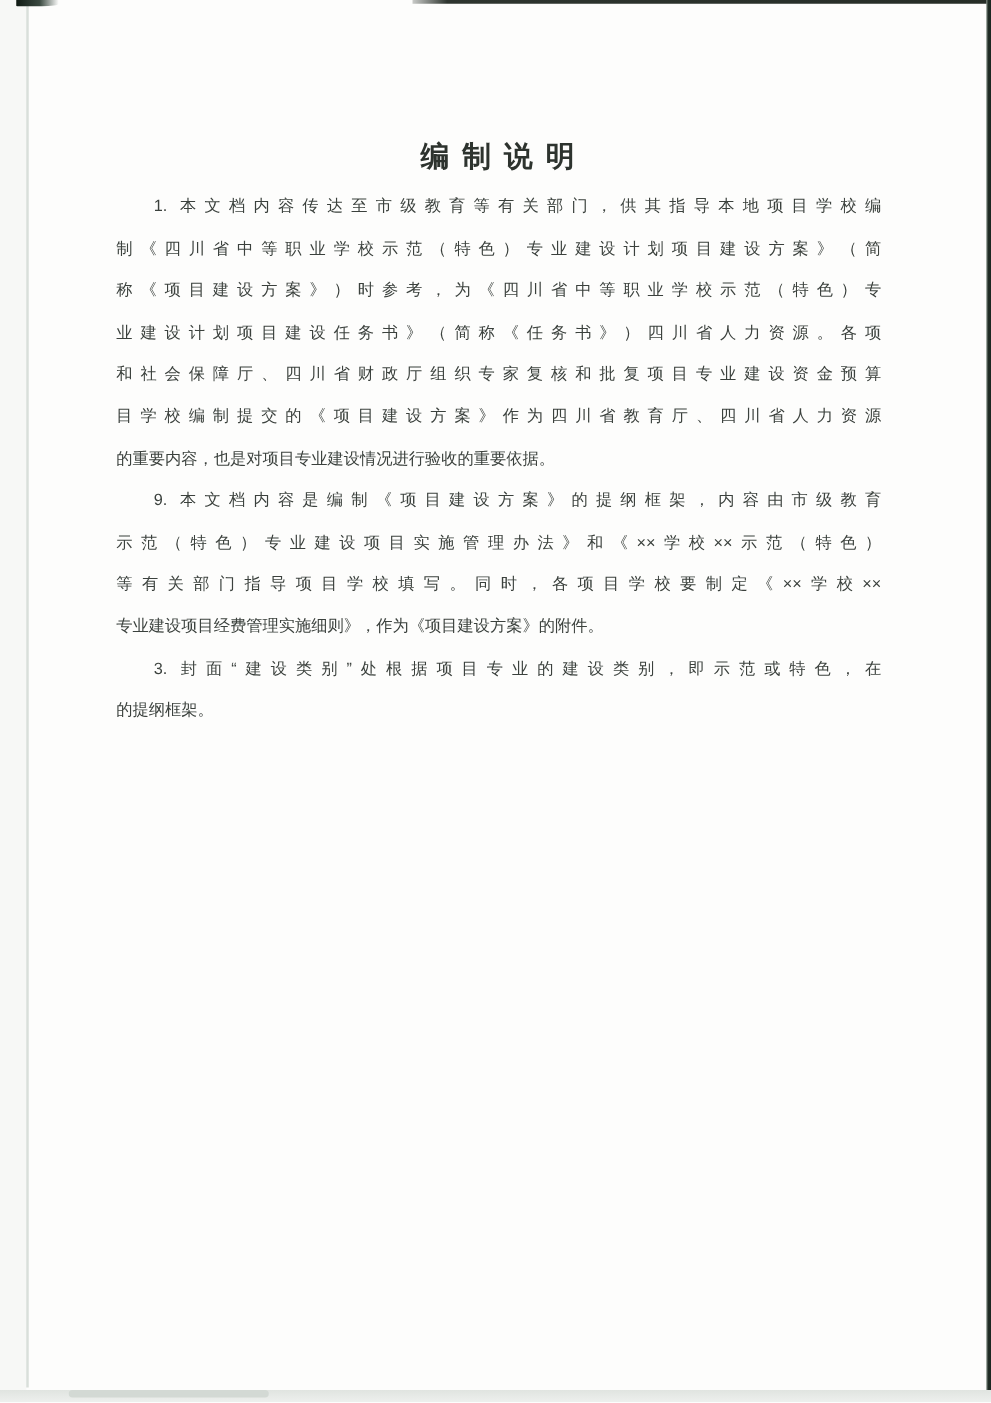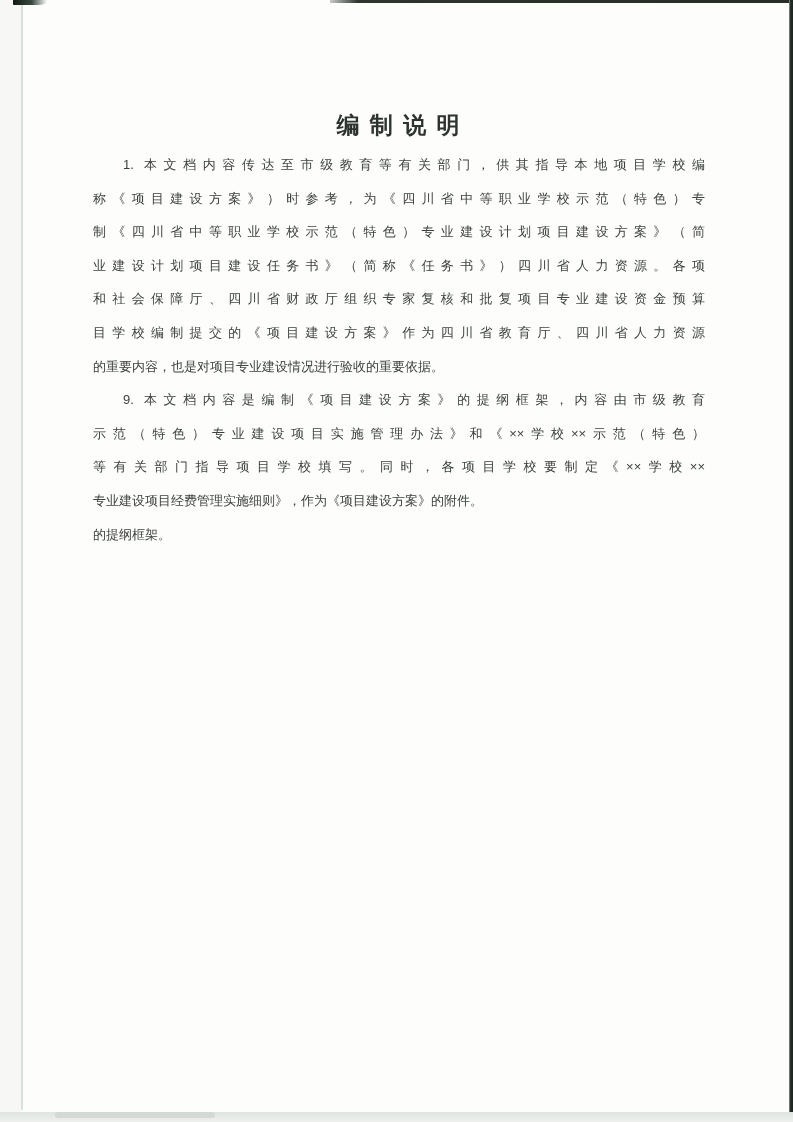--- a/index.html
+++ b/index.html
@@ -46,32 +46,33 @@
   <div class="edge-top-strip"></div>
   <div class="edge-right-strip"></div>
   <div class="edge-bottom-band"></div>
   <div class="edge-bottom-smudge"></div>
 
   <div class="content">
     <h1 class="title">编 制 说 明</h1>
     <div>
         <div class="paragraph">
           <div class="line first">1. 本文档内容传达至市级教育等有关部门，供其指导本地项目学校编</div>
+          <div class="line">制《四川省中等职业学校示范（特色）专业建设计划项目建设方案》（简</div>
           <div class="line">称《项目建设方案》）时参考，为《四川省中等职业学校示范（特色）专</div>
-          <div class="line">制《四川省中等职业学校示范（特色）专业建设计划项目建设方案》（简</div>
           <div class="line">业建设计划项目建设任务书》（简称《任务书》）四川省人力资源。各项</div>
           <div class="line">和社会保障厅、四川省财政厅组织专家复核和批复项目专业建设资金预算</div>
           <div class="line">目学校编制提交的《项目建设方案》作为四川省教育厅、四川省人力资源</div>
           <div class="line last">的重要内容，也是对项目专业建设情况进行验收的重要依据。</div>
         </div>
         <div class="paragraph">
           <div class="line first">9. 本文档内容是编制《项目建设方案》的提纲框架，内容由市级教育</div>
           <div class="line">示范（特色）专业建设项目实施管理办法》和《××学校××示范（特色）</div>
           <div class="line">等有关部门指导项目学校填写。同时，各项目学校要制定《××学校××</div>
           <div class="line last">专业建设项目经费管理实施细则》，作为《项目建设方案》的附件。</div>
         </div>
         <div class="paragraph">
+          <div class="line first">3. 封面“建设类别”处根据项目专业的建设类别，即示范或特色，在</div>
           <div class="line last">的提纲框架。</div>
         </div>
       </div>
   </div>
 
 </div>
 
 </body></html>

